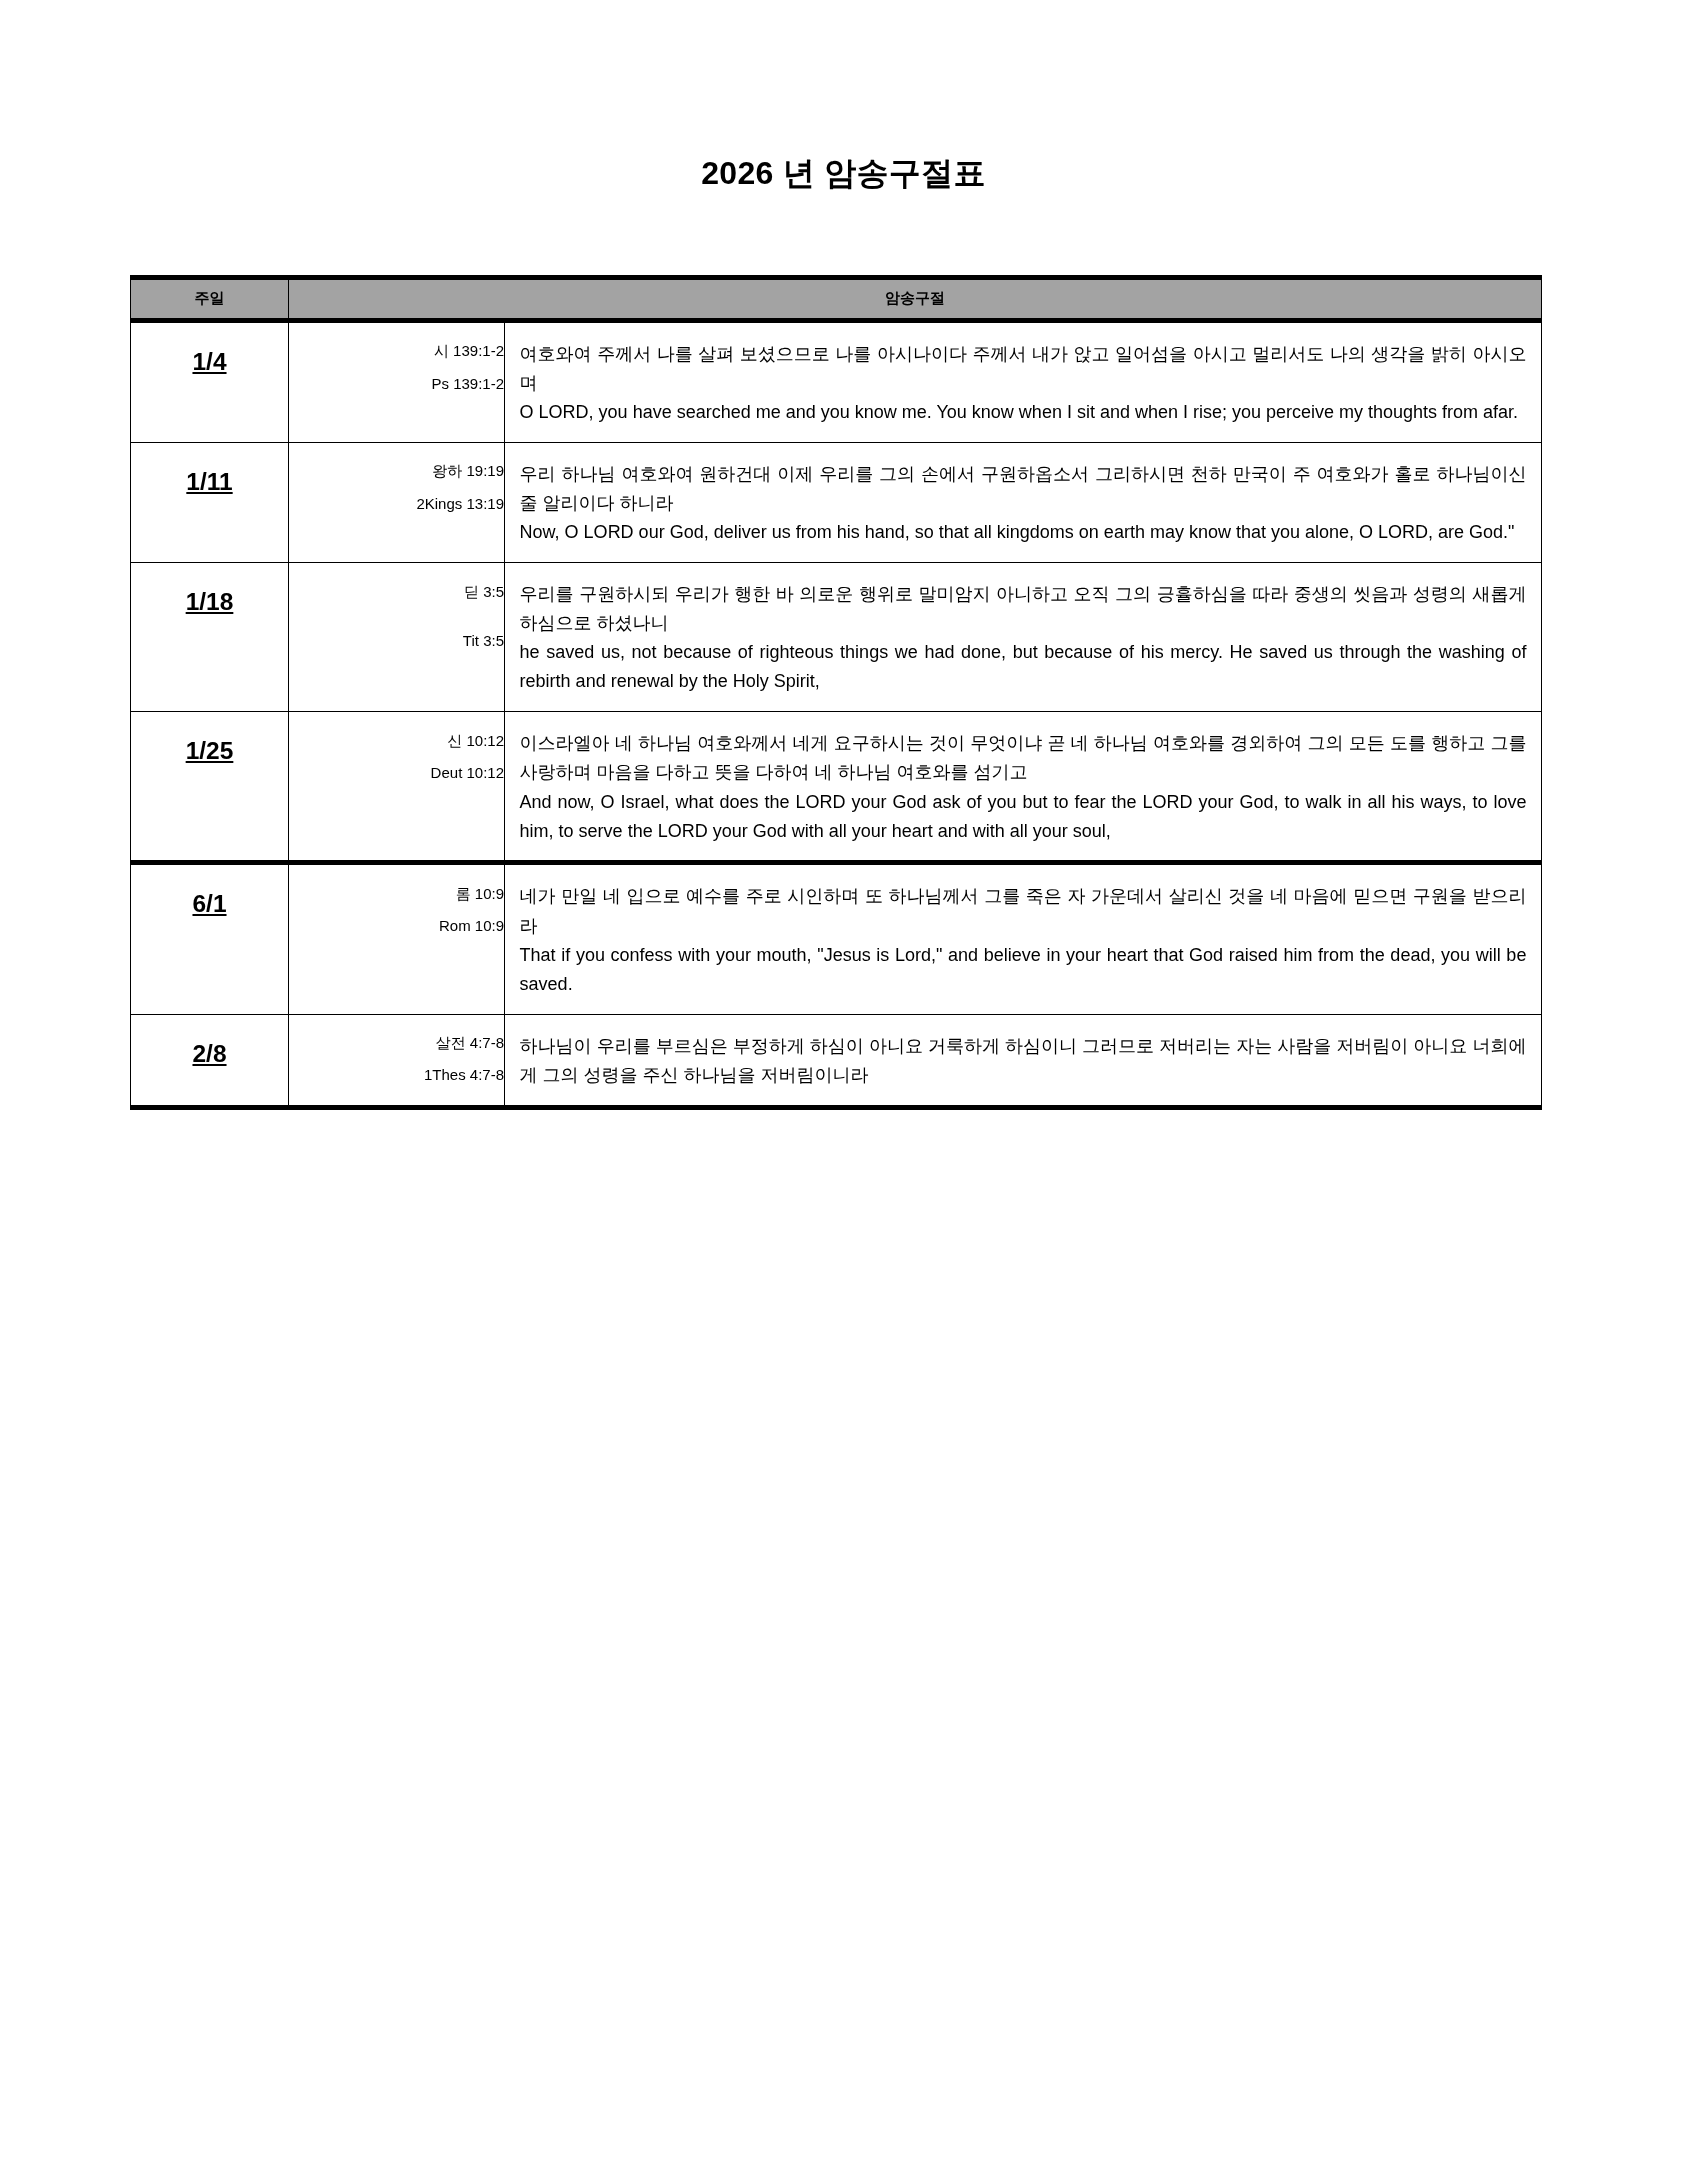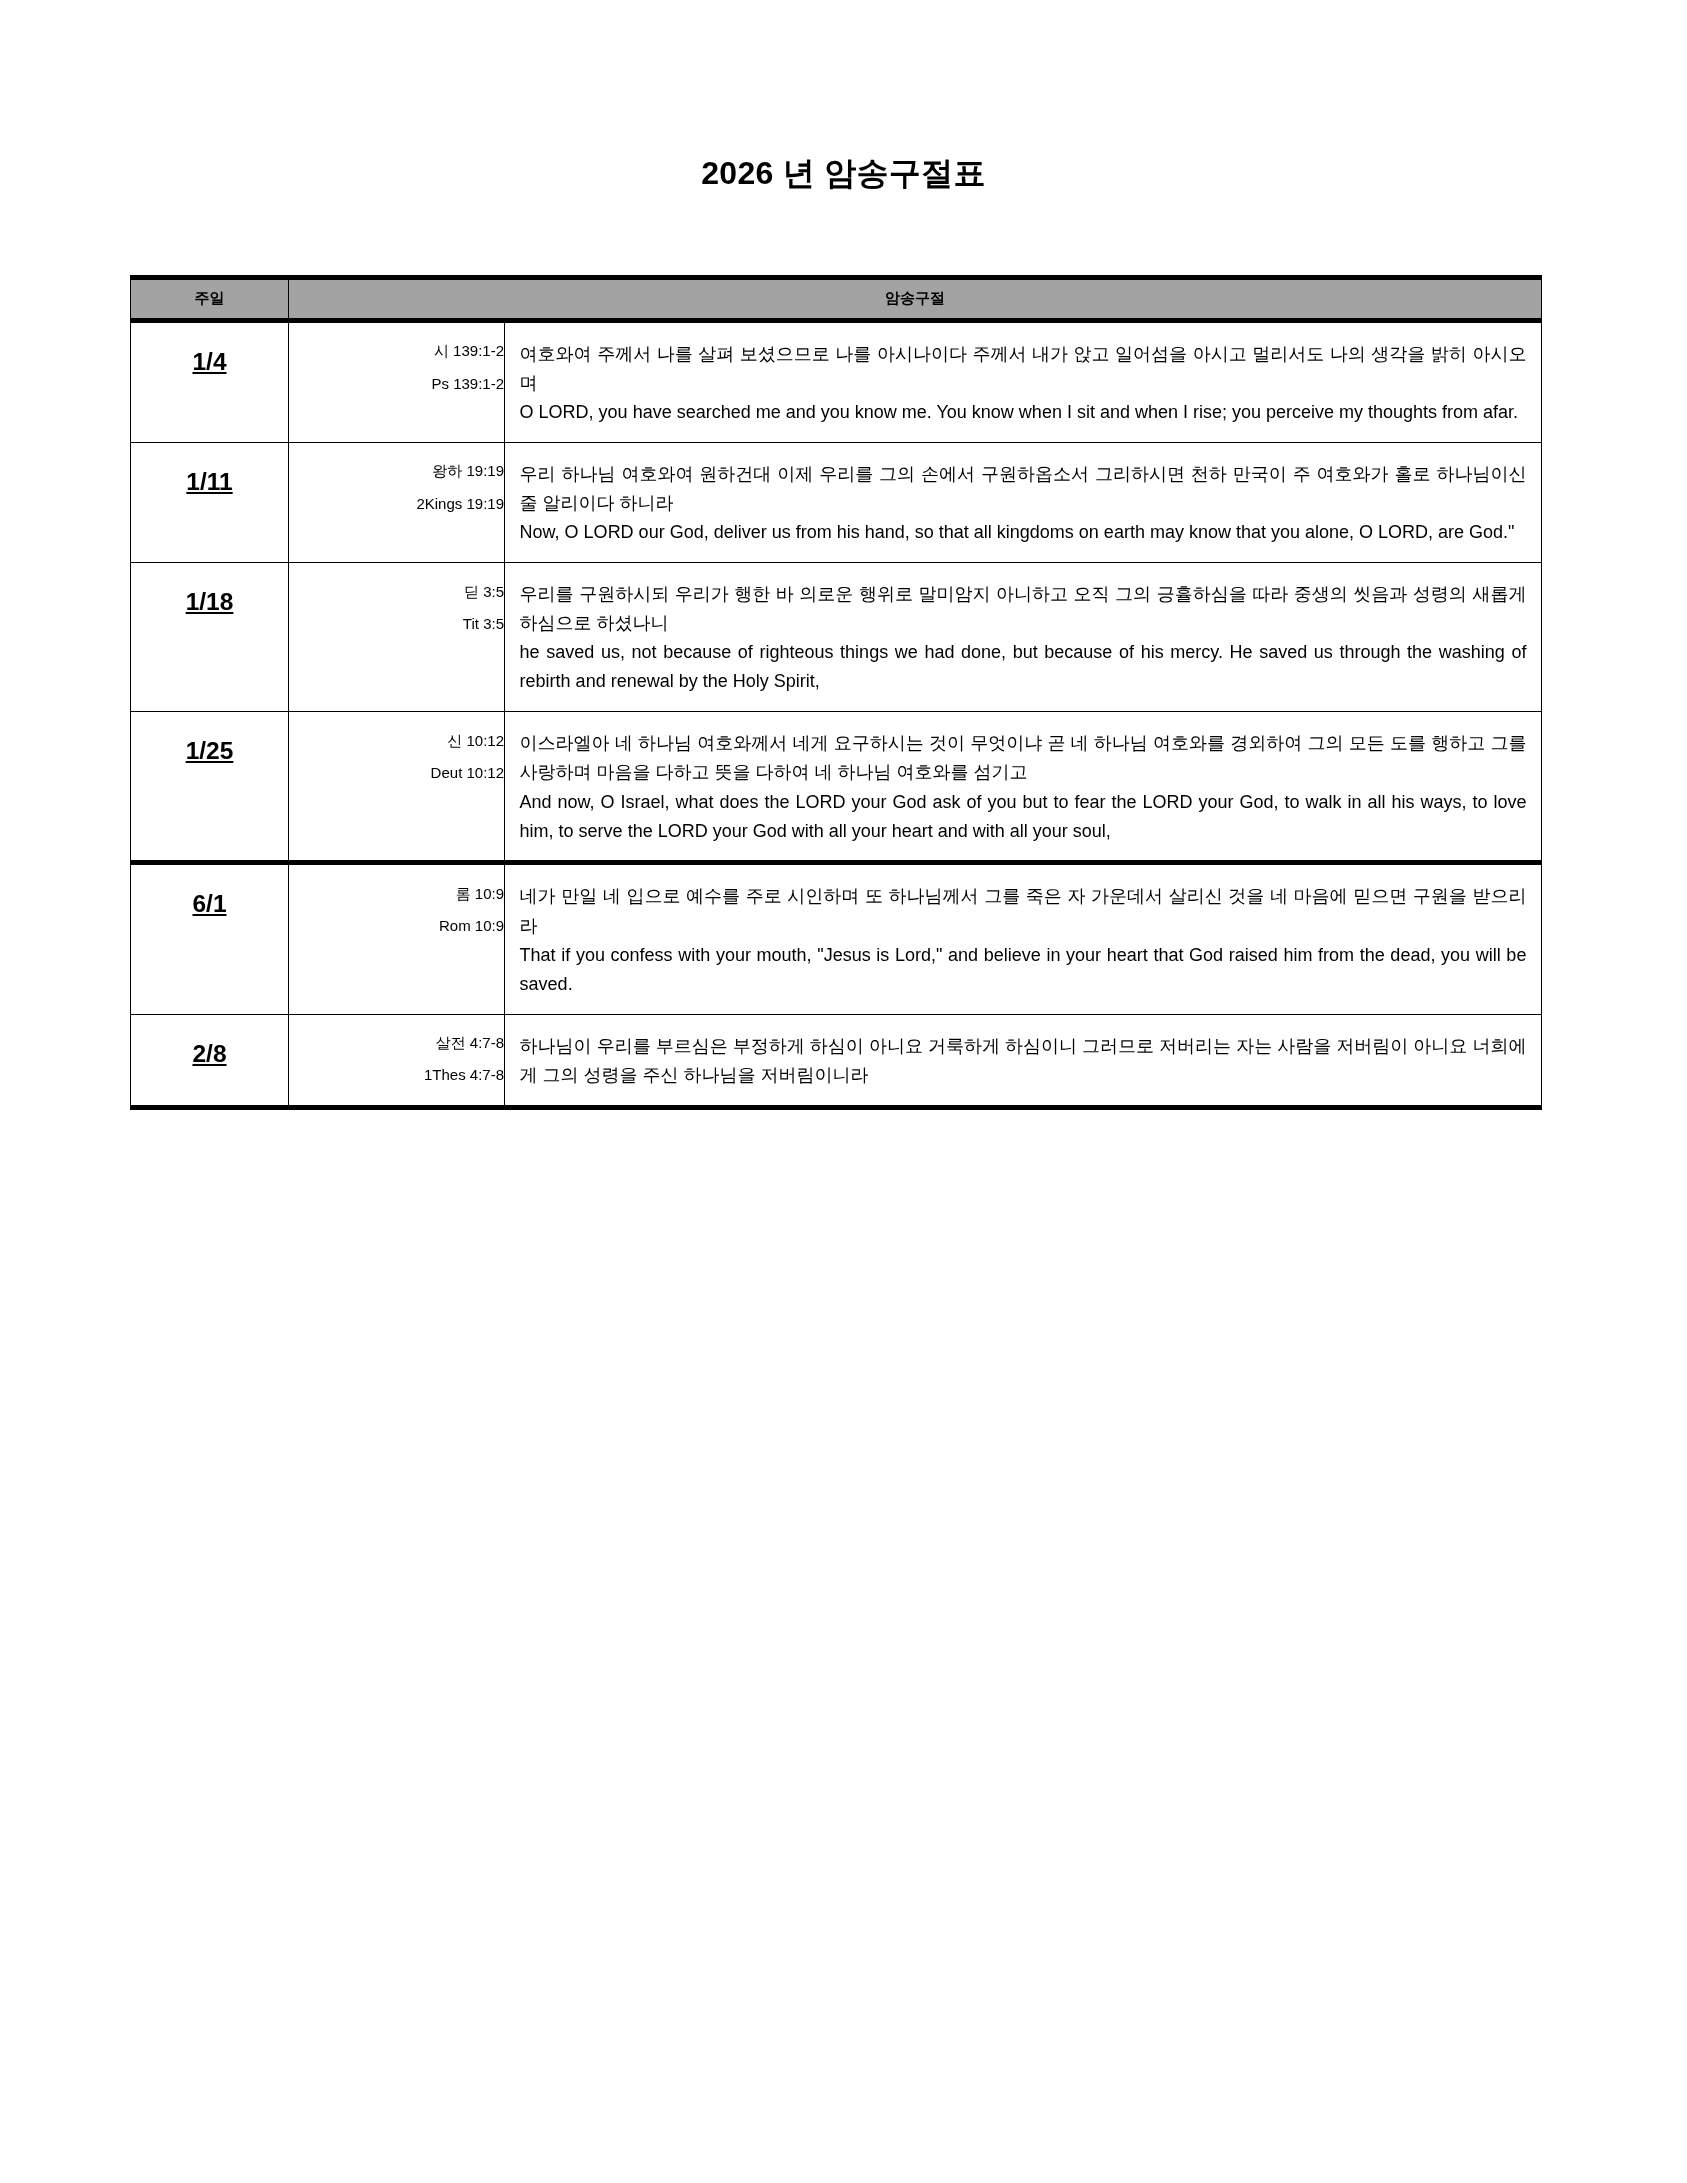--- a/index.html
+++ b/index.html
@@ -152,32 +152,32 @@
           </td>
           <td class="cell-text">
             <span class="verse-kr">여호와여 주께서 나를 살펴 보셨으므로 나를 아시나이다 주께서 내가 앉고 일어섬을 아시고 멀리서도 나의 생각을 밝히 아시오며</span>
             <span class="verse-en">O LORD, you have searched me and you know me. You know when I sit and when I rise; you perceive my thoughts from afar.</span>
           </td>
         </tr>
         <tr>
           <td class="cell-date"><span>1/11</span></td>
           <td class="cell-ref">
             <span class="ref-kr">왕하  19:19</span>
-            <span class="ref-en" style="margin-top: 12px;">2Kings 19:19</span>
+            <span class="ref-en" style="margin-top: 12px;">2Kings 13:19</span>
           </td>
           <td class="cell-text">
             <span class="verse-kr">우리 하나님 여호와여 원하건대 이제 우리를 그의 손에서 구원하옵소서 그리하시면 천하 만국이 주 여호와가 홀로 하나님이신 줄 알리이다 하니라</span>
             <span class="verse-en">Now, O LORD our God, deliver us from his hand, so that all kingdoms on earth may know that you alone, O LORD, are God."</span>
           </td>
         </tr>
         <tr>
           <td class="cell-date"><span>1/18</span></td>
           <td class="cell-ref">
             <span class="ref-kr">딛  3:5</span>
-            <span class="ref-en" style="margin-top: 12px;">Tit 3:5</span>
+            <span class="ref-en" style="margin-top: 29px;">Tit 3:5</span>
           </td>
           <td class="cell-text">
             <span class="verse-kr">우리를 구원하시되 우리가 행한 바 의로운 행위로 말미암지 아니하고 오직 그의 긍휼하심을 따라 중생의 씻음과 성령의 새롭게 하심으로 하셨나니</span>
             <span class="verse-en">he saved us, not because of righteous things we had done, but because of his mercy. He saved us through the washing of rebirth and renewal by the Holy Spirit,</span>
           </td>
         </tr>
         <tr>
           <td class="cell-date"><span>1/25</span></td>
           <td class="cell-ref">
             <span class="ref-kr">신  10:12</span>

